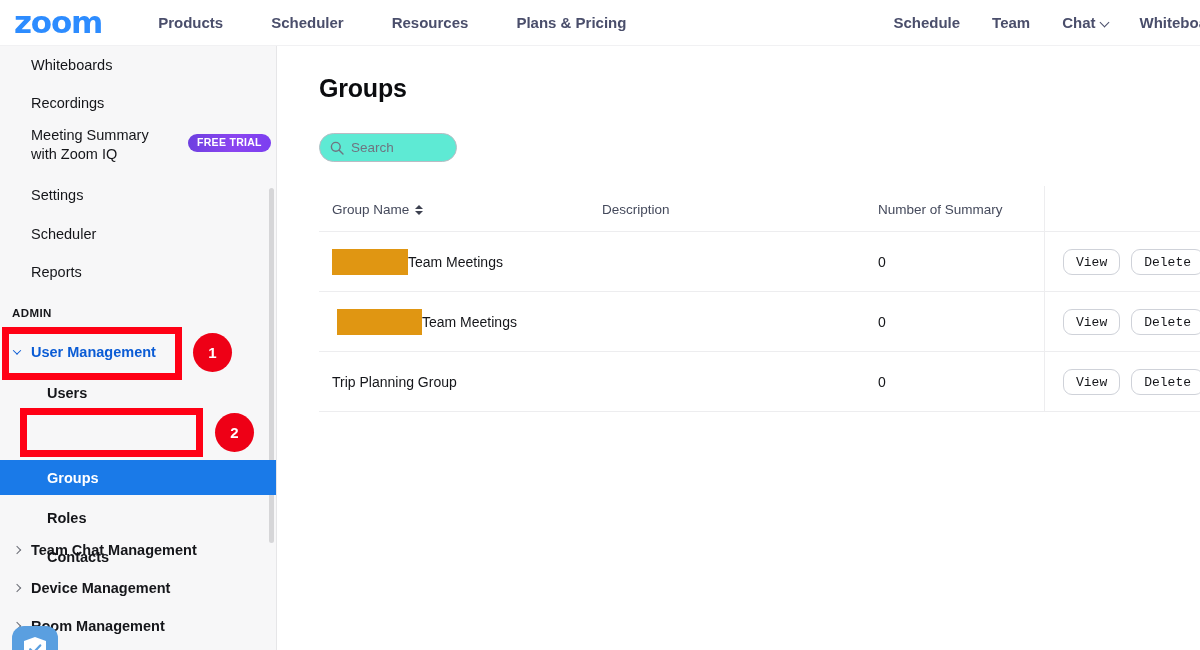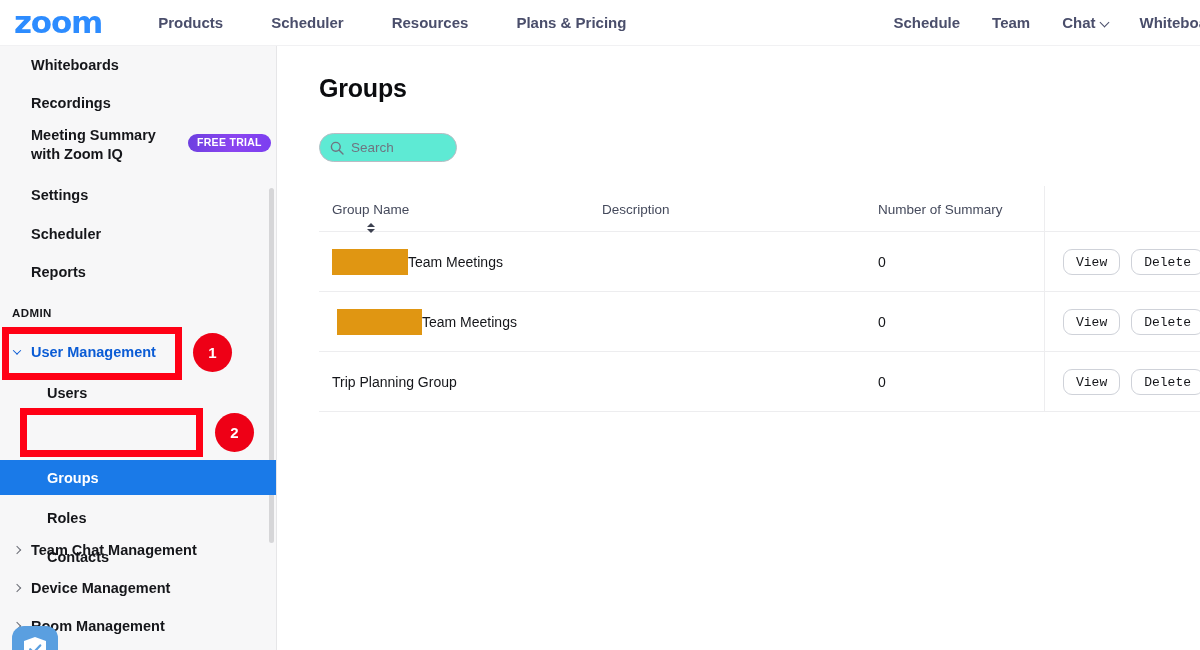--- a/index.html
+++ b/index.html
@@ -49,21 +49,21 @@
   .sidebar {
     position: absolute; top: 46px; left: 0;
     width: 277px; height: 604px;
     background: #F7F7F8;
     border-right: 1px solid #e6e6e8;
     overflow: hidden;
   }
   .side-item {
     position: relative;
     padding: 0 0 0 31px;
-    font-size: 14.5px; font-weight: 700; color: #15161a;
+    font-size: 14.5px; font-weight: 400; color: #15161a;
     cursor: pointer;
     display: flex; align-items: center;
   }
   .side-item.two-line { line-height: 19px; }
   .section-label {
     font-size: 11.5px; font-weight: 700; color: #15161a;
     letter-spacing: .4px; padding-left: 12px;
   }
   .side-sub {
     font-size: 14.5px; font-weight: 600; color: #15161a;
@@ -125,21 +125,21 @@
   .search-text { font-size: 13.5px; color: #6f7480; margin-left: 7px; }
 
   
   .table { position: absolute; left: 41px; top: 140px; width: 881px; }
   .thead {
     height: 46px; border-bottom: 1px solid #ededef;
     position: relative;
   }
   .th {
     position: absolute; top: 16px;
-    font-size: 13.5px; color: #454a5c; white-space: nowrap; flex-direction: column;
+    font-size: 13.5px; color: #454a5c; white-space: nowrap;
   }
   .th-group  { left: 13px; display: flex; align-items: center; gap: 6px; }
   .th-desc   { left: 283px; }
   .th-members{ left: 559px; }
   .sort-icon { display: inline-flex; flex-direction: column; gap: 2px; }
   .sort-icon i {
     width: 0; height: 0; border-left: 4px solid transparent;
     border-right: 4px solid transparent; display: block;
   }
   .sort-icon i.up   { border-bottom: 4.5px solid #3d4150; }

